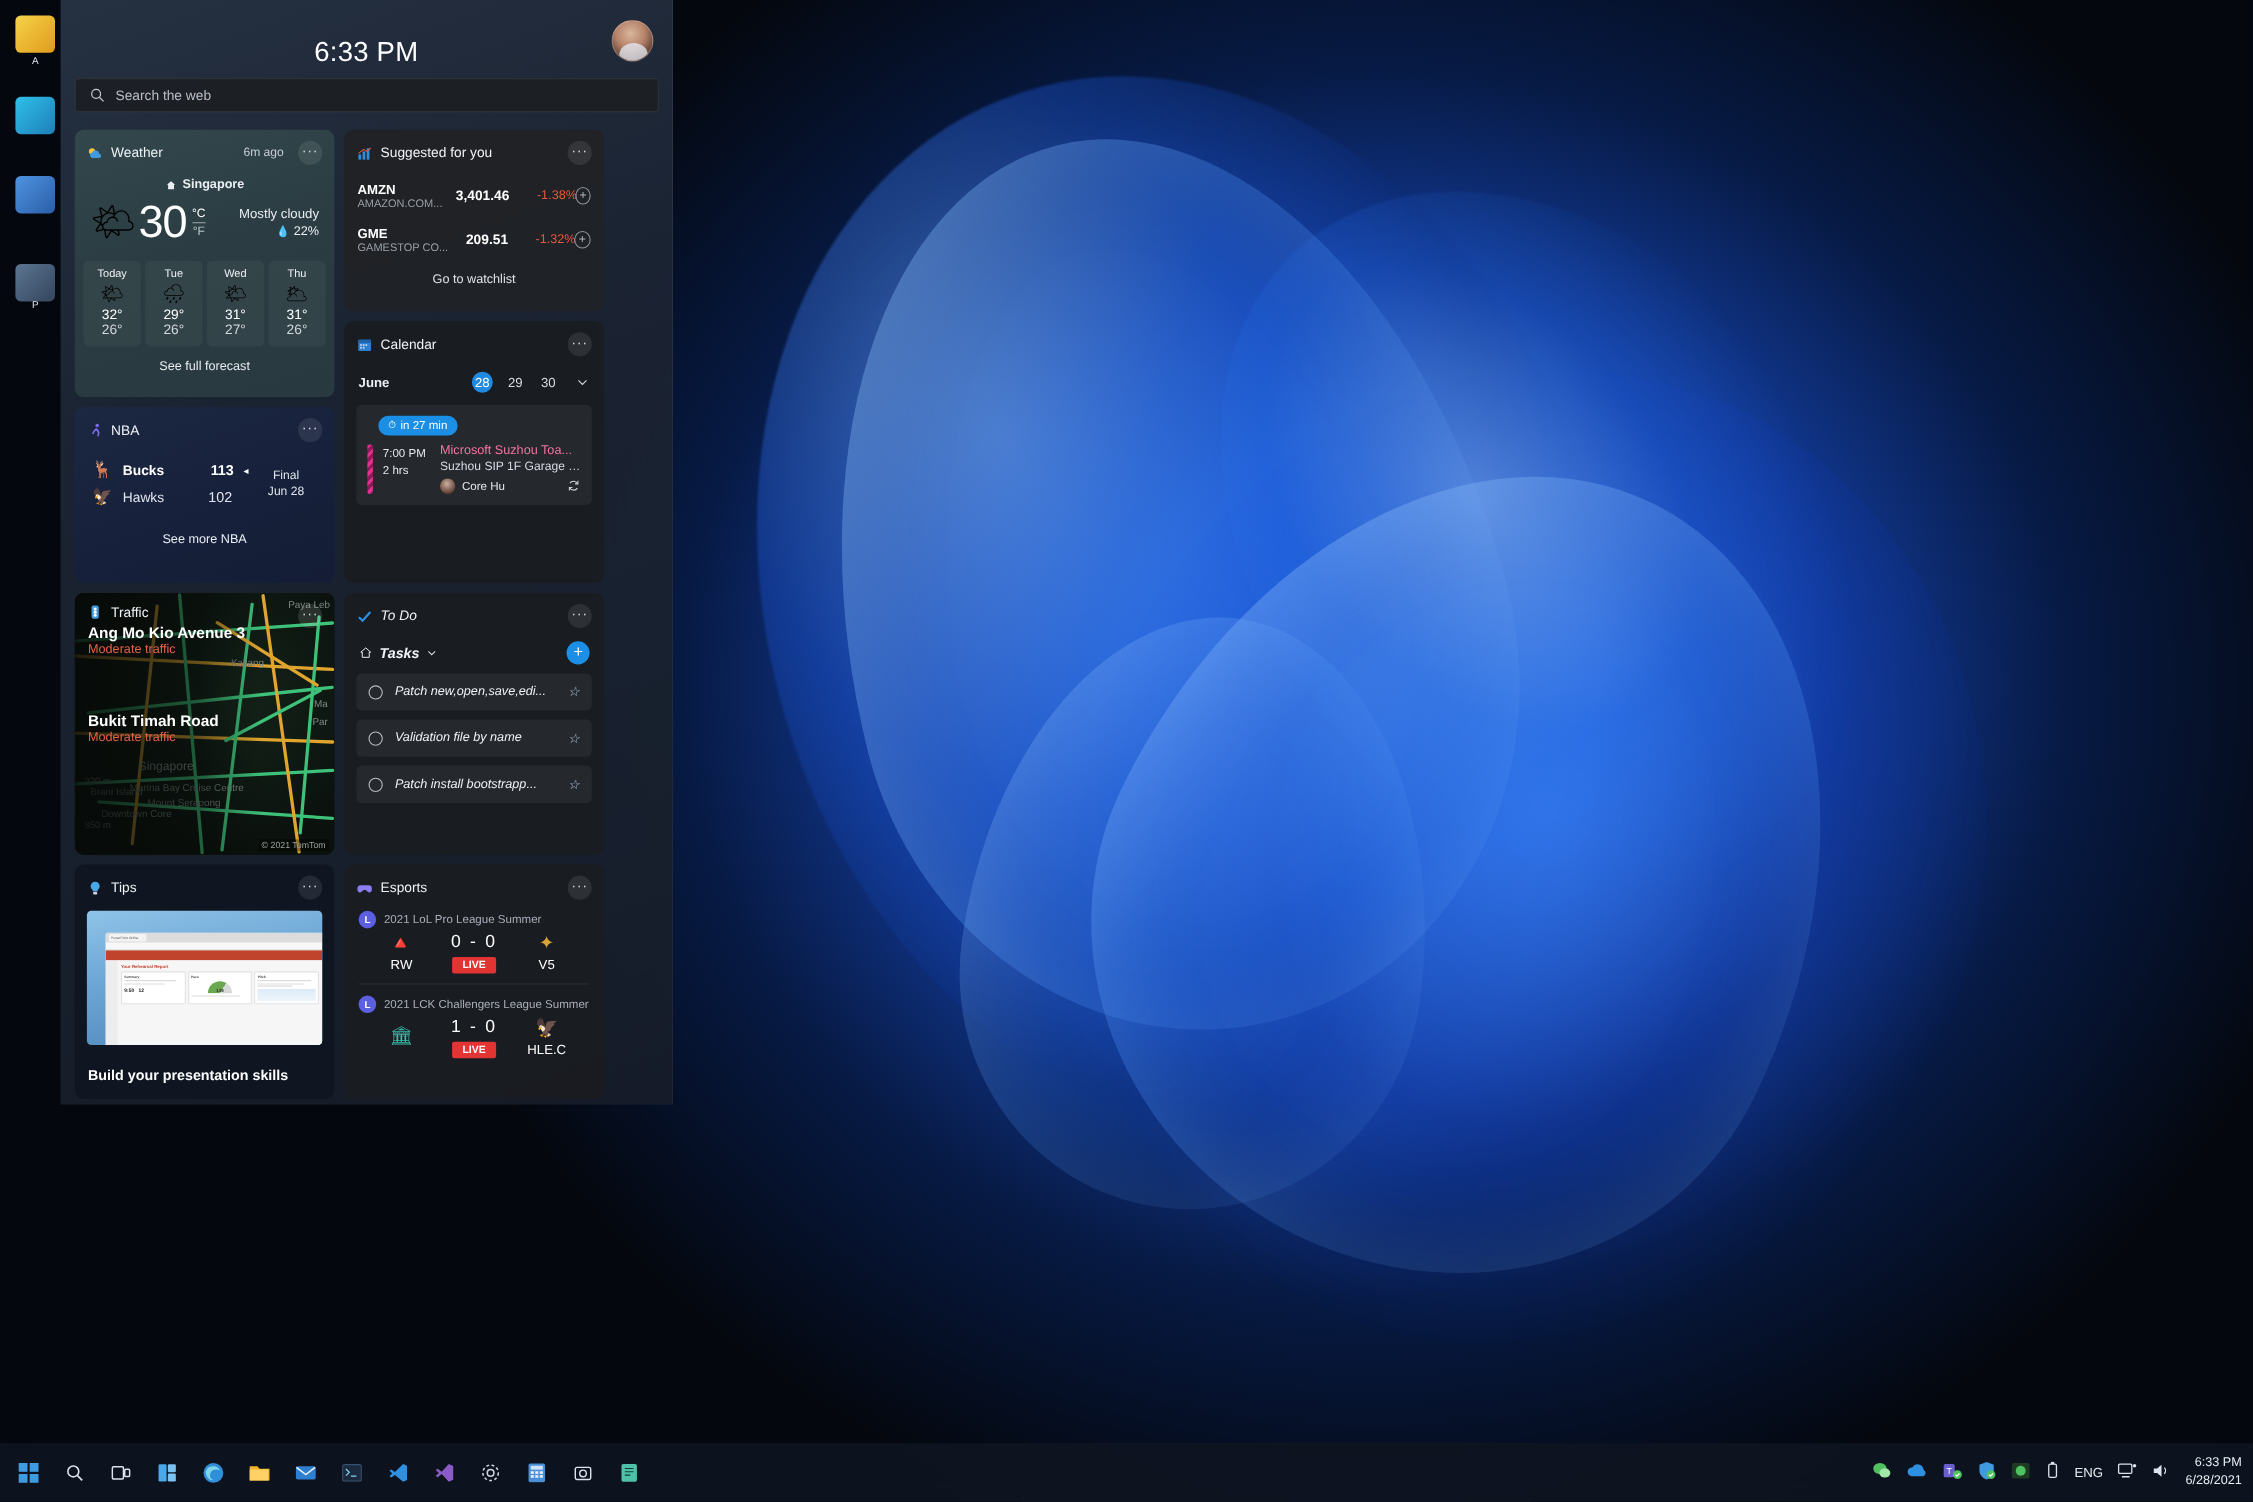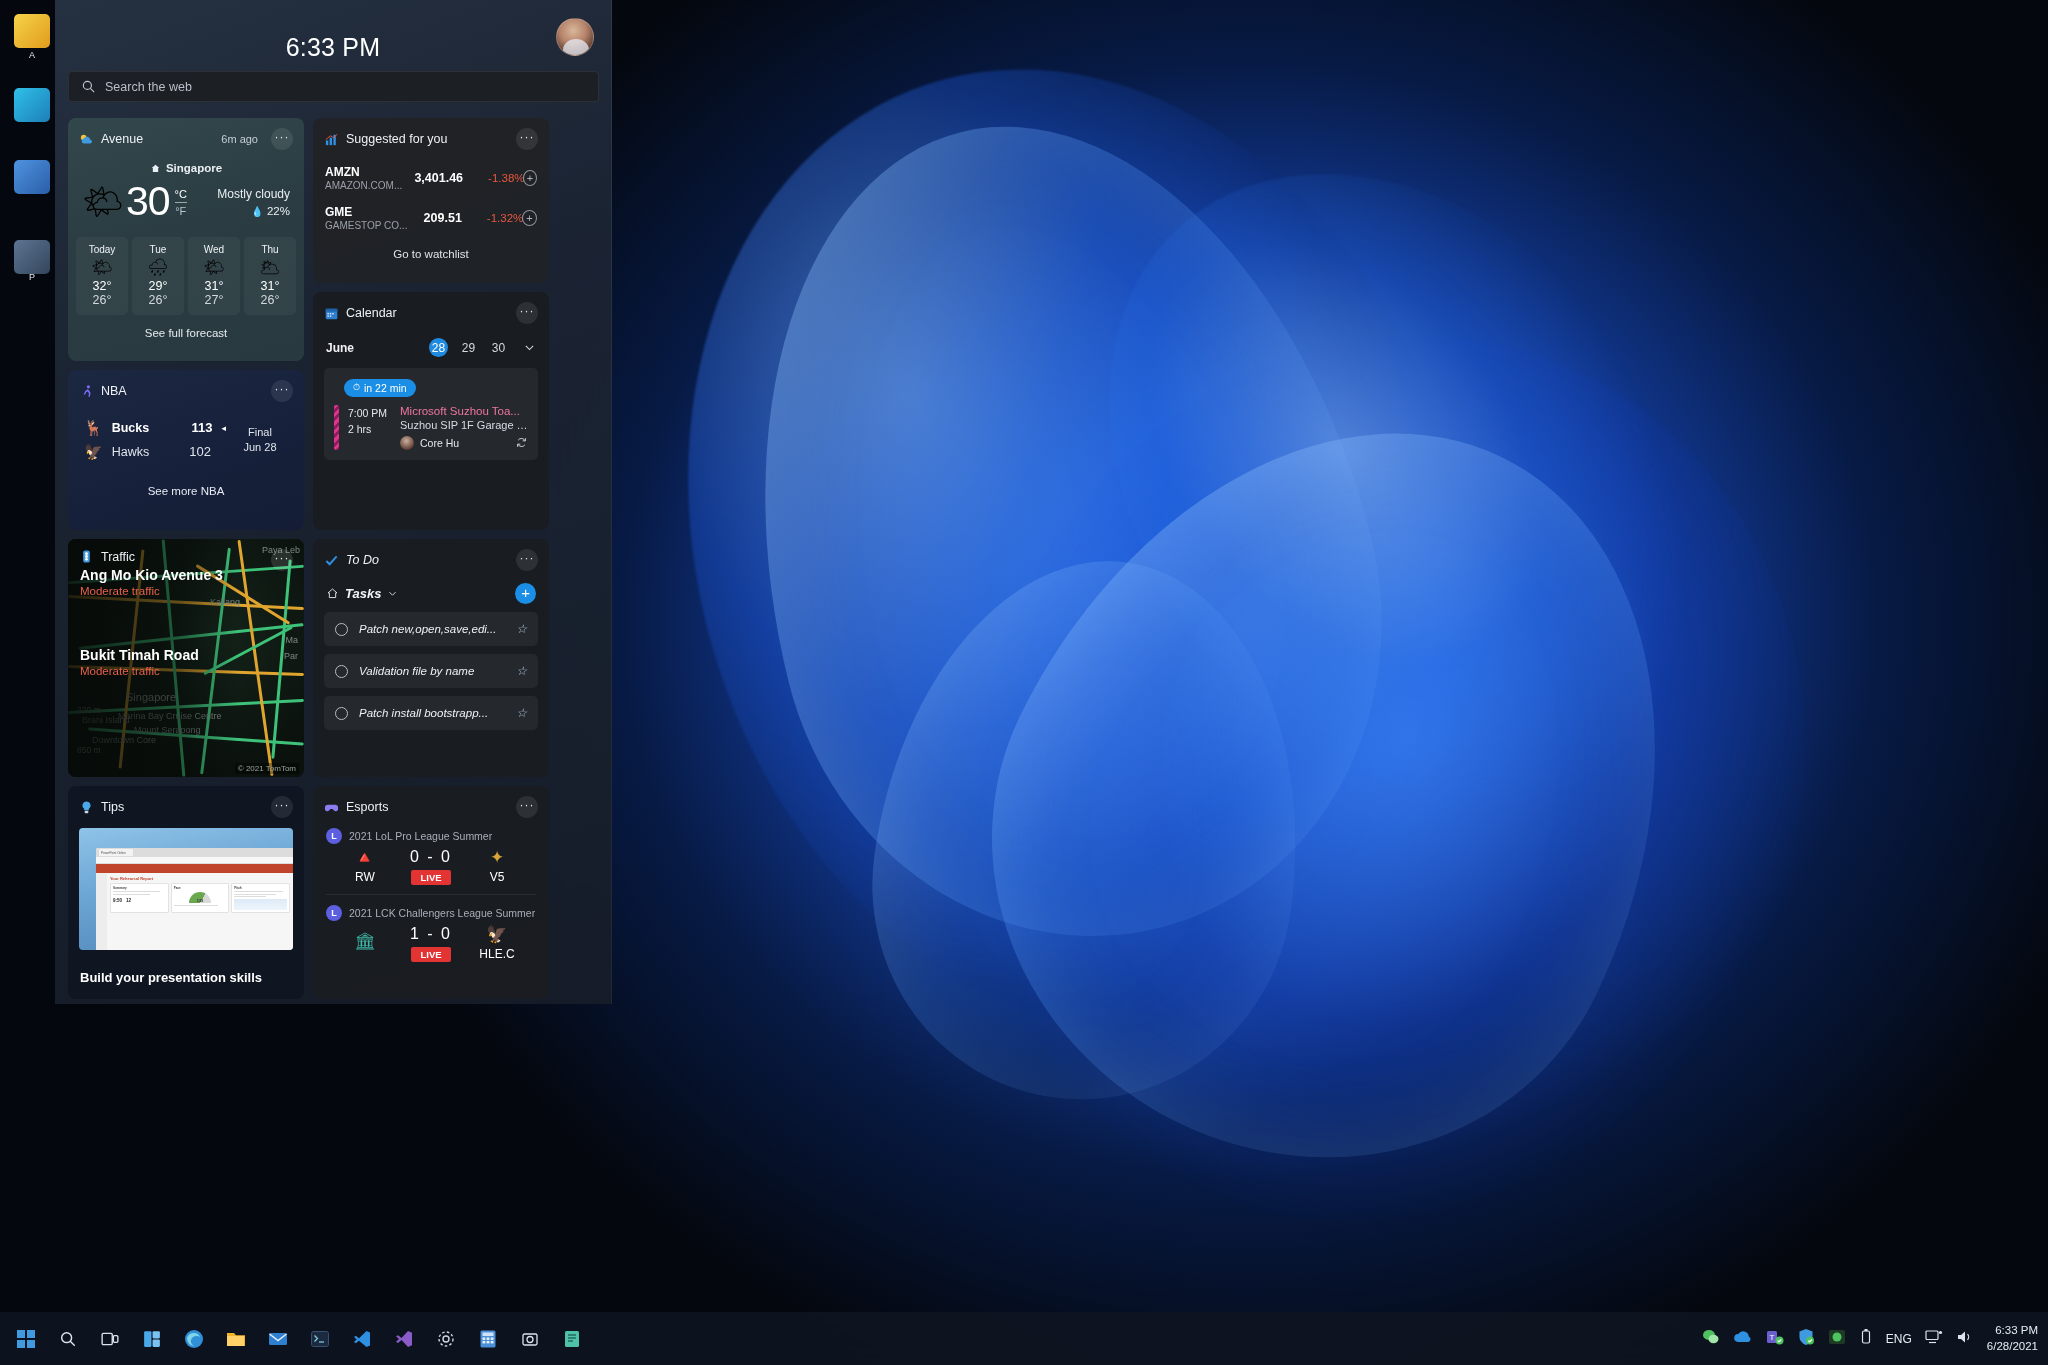--- a/index.html
+++ b/index.html
@@ -282,21 +282,21 @@
     <div class="cols">
 
       <div class="col left">
 
         <div class="card weather">
           <div class="card-head">
             <svg class="ico" viewBox="0 0 16 16">
               <circle cx="5" cy="6" r="3" fill="#f3c33e"></circle>
               <path d="M5 12.3a2.7 2.7 0 0 1 .2-5.3 3.6 3.6 0 0 1 6.8 1.2 2 2 0 0 1-.4 4.1z" fill="#3f9ae0"></path>
             </svg>
-            <span class="title">Avenue</span>
+            <span class="title">Weather</span>
             <span class="spacer"></span>
             <span class="meta">6m ago</span>
             <span class="dots">···</span>
           </div>
 
           <div class="w-loc">
             <svg class="ico" style="width:11px;height:11px;" viewBox="0 0 16 16">
               <path d="M8 2.5 2.5 7.2h1.6V13h7.8V7.2h1.6z" fill="#eaeff3"></path>
             </svg>
             <span>Singapore</span>
@@ -559,21 +559,21 @@
               <span class="cal-d">30</span>
               <svg class="ico" style="width:13px;height:13px;margin-left:4px" viewBox="0 0 16 16">
                 <path d="M3.5 6 8 10.5 12.5 6" fill="none" stroke="#d4d9e0" stroke-width="1.3"></path>
               </svg>
             </span>
           </div>
 
           <div class="cal-ev">
             <span class="pill">
               <span style="font-size:9px">⏱</span>
-              <span>in 22 min</span>
+              <span>in 27 min</span>
             </span>
             <div class="ev-body">
               <div class="ev-bar"></div>
               <div class="ev-time">
                 <div>7:00 PM</div>
                 <div>2 hrs</div>
               </div>
               <div class="ev-det">
                 <div class="ev-title">Microsoft Suzhou Toa...</div>
                 <div class="ev-place">Suzhou SIP 1F Garage (Besi...</div>

